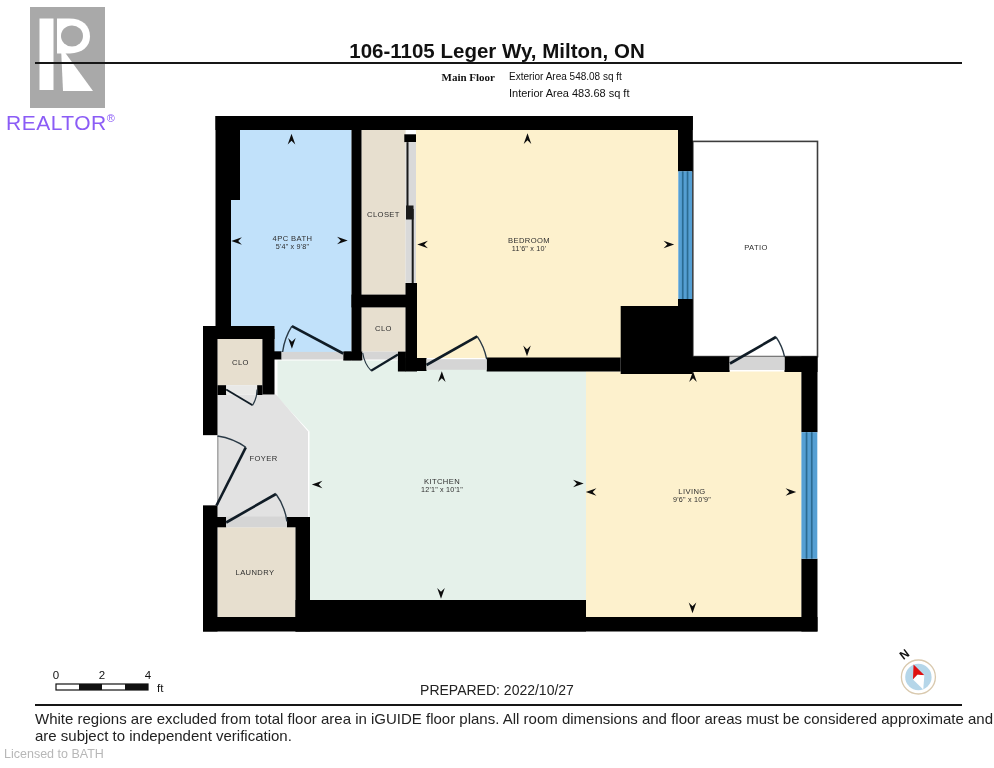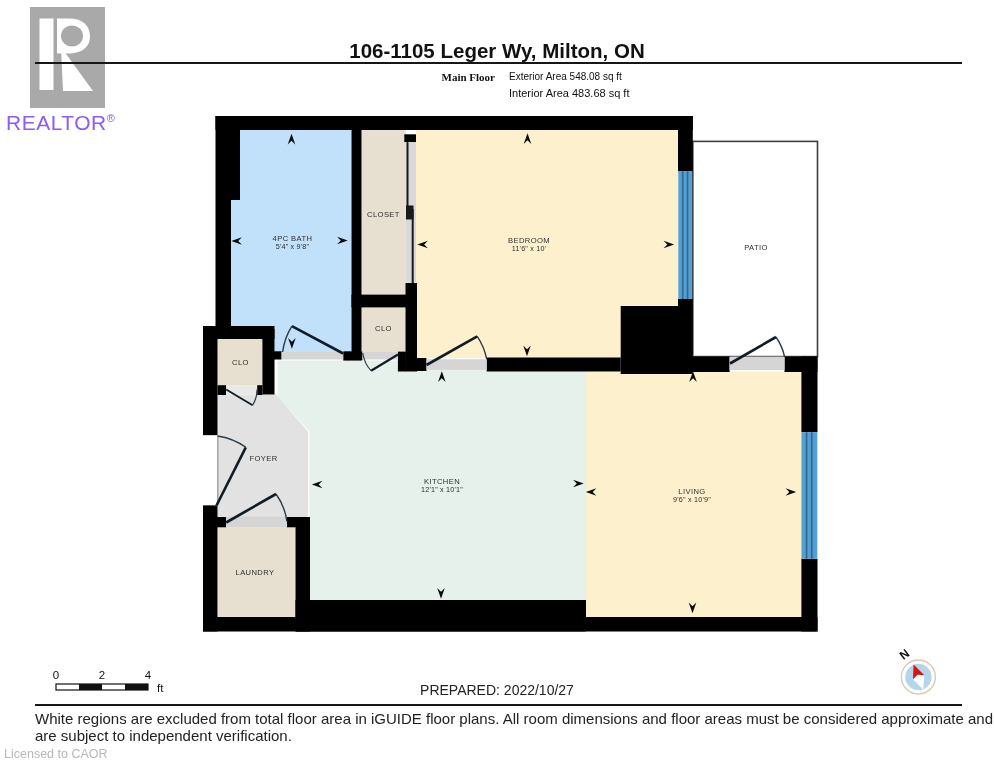--- a/index.html
+++ b/index.html
@@ -357,13 +357,13 @@
     <polygon points="30.4,23.5 36.6,37.5 30.4,34.5 24.4,37.5" fill="#e01010"></polygon>
     <polygon points="30.4,50.5 36.6,37.5 30.4,34.5 24.4,37.5" fill="#ffffff"></polygon>
   </g>
   <text x="12" y="18" font-family="Liberation Sans, sans-serif" font-size="12" font-weight="bold" fill="#111" transform="rotate(-38 17 14)">N</text>
 </svg>
 
 <div class="abs" style="left:35px;top:704px;width:927px;height:1.6px;background:#161616;"></div>
 
 <div class="abs" style="left:35px;top:710px;font-size:15px;color:#222;">White regions are excluded from total floor area in iGUIDE floor plans. All room dimensions and floor areas must be considered approximate and are subject to independent verification.</div>
 
-<div class="abs" style="left:4px;top:747px;font-size:12.5px;color:#b7b7b7;">Licensed to CAOR</div>
+<div class="abs" style="left:4px;top:747px;font-size:12.5px;color:#b7b7b7;">Licensed to BATH</div>
 
 </body></html>

